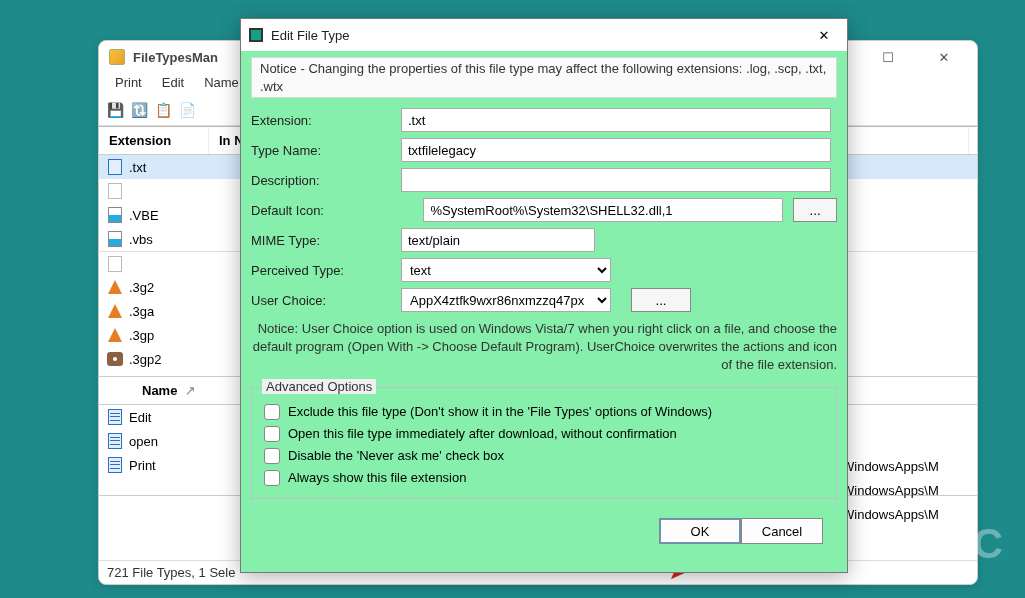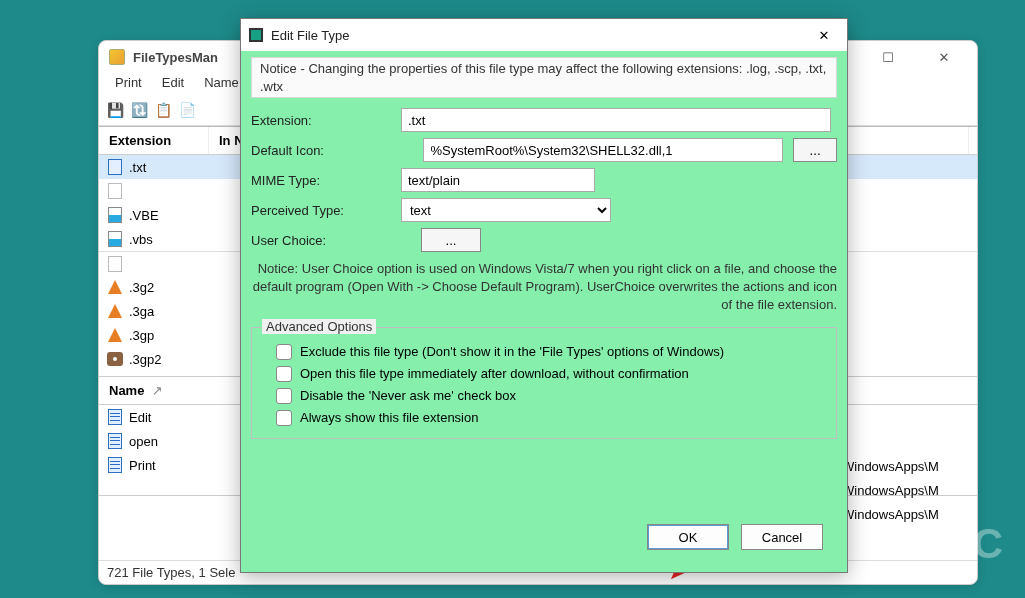--- a/index.html
+++ b/index.html
@@ -32,21 +32,21 @@
 .ext-icon { width: 16px; height: 16px; display: flex; align-items: center; justify-content: center; font-size: 13px; }
 .doc-grey { width: 14px; height: 16px; border: 1px solid #bbb; background: #fff; position: relative; }
 .doc-blue { width: 14px; height: 16px; border: 1px solid #2a6fc0; background: #e3eeff; position: relative; }
 .script-icon { width: 14px; height: 16px; border: 1px solid #888; background: linear-gradient(#fff 50%,#29abe2 50%); }
 .vlc-icon { width: 0; height: 0; border-left: 7px solid transparent; border-right: 7px solid transparent; border-bottom: 14px solid #e77e23; }
 .gimp-icon { width: 16px; height: 14px; background: #8a6242; border-radius: 3px; position: relative; display:flex; align-items:center; justify-content:center; }
 .gimp-icon::after { content: ""; width:4px; height:4px; background:#fff; border-radius:50%; }
 
 .panel-mid { border-top: 1px solid #ccc; border-bottom: 1px solid #ccc; height: 120px; }
 .panel-mid-header { display: flex; font-size: 13px; font-weight: 600; border-bottom: 1px solid #ccc; }
-.panel-mid-header .col { padding: 6px 10px; }
+.panel-mid-header .col { padding: 6px 10px; margin-left: 33px; }
 .col-name { width: 120px; }
 .action-list .ext-row .doc-notes { width: 14px; height: 16px; border: 1px solid #2a6fc0; background: #e3eeff; display:flex; flex-direction:column; justify-content:space-around; padding:2px 1px; }
 .doc-notes .line { height:1px; background:#2a6fc0; }
 
 .statusbar { position: absolute; bottom: 0; left: 0; right: 0; height: 24px; padding: 4px 8px; font-size: 13px; border-top: 1px solid #ddd; color: #333; }
 
 
 .dialog { position: absolute; top: 18px; left: 240px; width: 608px; height: 555px; background: #86efac; border: 1px solid #777; box-shadow: 0 4px 20px rgba(0,0,0,0.3); z-index: 10; }
 .dlg-titlebar { display: flex; align-items: center; height: 32px; padding: 0 8px; background: #fff; }
 .dlg-titlebar .dlg-icon { width: 14px; height: 14px; border: 2px solid #333; background: #16a085; }
@@ -62,24 +62,24 @@
 .fld.wide { width: 430px; }
 .fld.mid { width: 194px; }
 .fld.browse { width: 394px; margin-left: 36px; }
 .browse-btn { margin-left: 10px; width: 48px; height: 24px; border: 1px solid #888; background: #f6f6f6; cursor: pointer; }
 .sel { width: 210px; height: 24px; border: 1px solid #aaa; background: #fff; font-size: 13px; padding: 2px 4px; }
 
 .sub-notice { font-size: 13px; color: #333; margin: 8px 0 12px 0; line-height: 1.4; text-align: right; }
 
 .group { border: 1px solid #c0c0c0; padding: 10px 12px 6px 12px; position: relative; }
 .group .legend { position: absolute; top: -9px; left: 10px; background: #f0f0f0; padding: 0 4px; font-size: 13px; color: #333; }
-.chk-row { display: flex; align-items: center; font-size: 13px; margin: 6px 12px; gap: 8px; }
+.chk-row { display: flex; align-items: center; font-size: 13px; margin: 6px 0; gap: 8px; }
 .chk { width: 16px; height: 16px; border: 1px solid #888; border-radius: 3px; background:#fff; }
 
-.dlg-buttons { position: absolute; right: 24px; bottom: 22px; display: flex; gap: 12px; }
+.dlg-buttons { position: absolute; right: 24px; bottom: 28px; display: flex; }
 .dlg-btn { width: 82px; height: 26px; border: 1px solid #888; background: #fdfdfd; font-size: 13px; cursor: pointer; }
 .dlg-btn.ok { box-shadow: inset 0 0 0 1px #5a9bd5; }
 .arrow-container { position:absolute; top: 452px; left: 718px; }
 
 
 .watermark { position: absolute; right: 20px; bottom: 30px; color: rgba(255,255,255,0.35); font-size: 42px; font-weight: 700; letter-spacing: 2px; pointer-events:none; }
 
 </style>
 </head>
 <body>
@@ -223,34 +223,43 @@
     <div class="dlg-close">✕</div>
   </div>
   <div class="dlg-body">
     <div class="notice">Notice - Changing the properties of this file type may affect the following extensions: .log, .scp, .txt, .wtx</div>
 
     <div class="form-row">
       <div class="lbl">Extension:</div>
       <input class="fld wide" value=".txt" style="">
     </div>
     <div class="form-row">
+      <div class="lbl">Type Name:</div>
+      <input class="fld wide" value="txtfilelegacy" style="">
+    </div>
+    <div class="form-row">
+      <div class="lbl">Description:</div>
+      <input class="fld wide" value="" style="">
+    </div>
+    <div class="form-row">
       <div class="lbl">Default Icon:</div>
       <input class="fld browse" value="%SystemRoot%\System32\SHELL32.dll,1" style="">
       <button class="browse-btn">...</button>
     </div>
     <div class="form-row">
       <div class="lbl">MIME Type:</div>
       <input class="fld mid" value="text/plain" style="">
     </div>
     <div class="form-row">
       <div class="lbl">Perceived Type:</div>
       <select class="sel"><option>text</option></select>
     </div>
     <div class="form-row">
       <div class="lbl">User Choice:</div>
+      <select class="sel"><option>AppX4ztfk9wxr86nxmzzq47px</option></select>
       <button class="browse-btn" style="margin-left:20px;width:60px">...</button>
     </div>
 
     <div class="sub-notice">Notice: User Choice option is used on Windows Vista/7 when you right click on a file, and choose the default program (Open With -&gt; Choose Default Program). UserChoice overwrites the actions and icon of the file extension.</div>
 
     <div class="group">
       <div class="legend">Advanced Options</div>
       <div class="chk-row">
           <div class="chk"></div>
           <span>Exclude  this file type (Don't show it in the 'File Types' options of Windows)</span>

